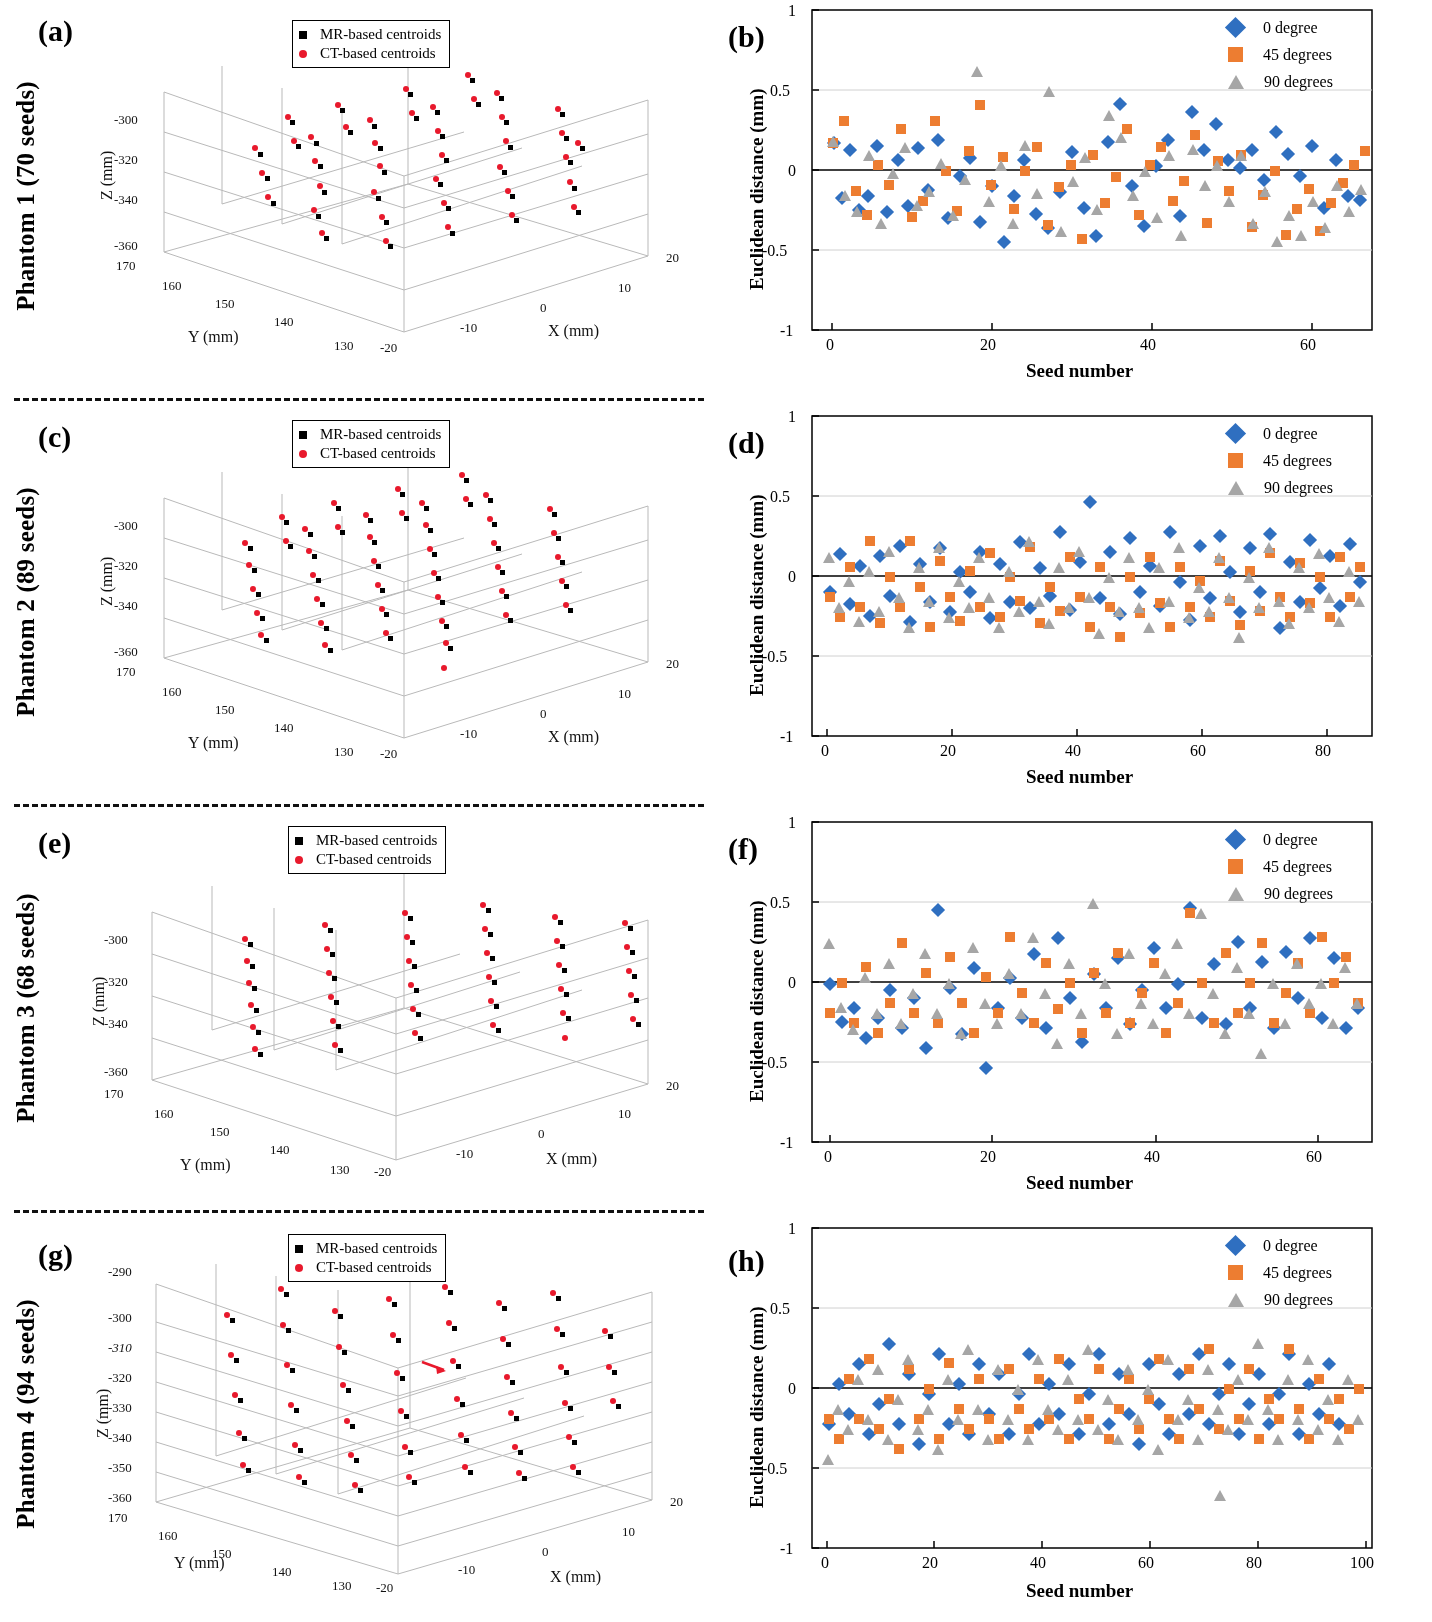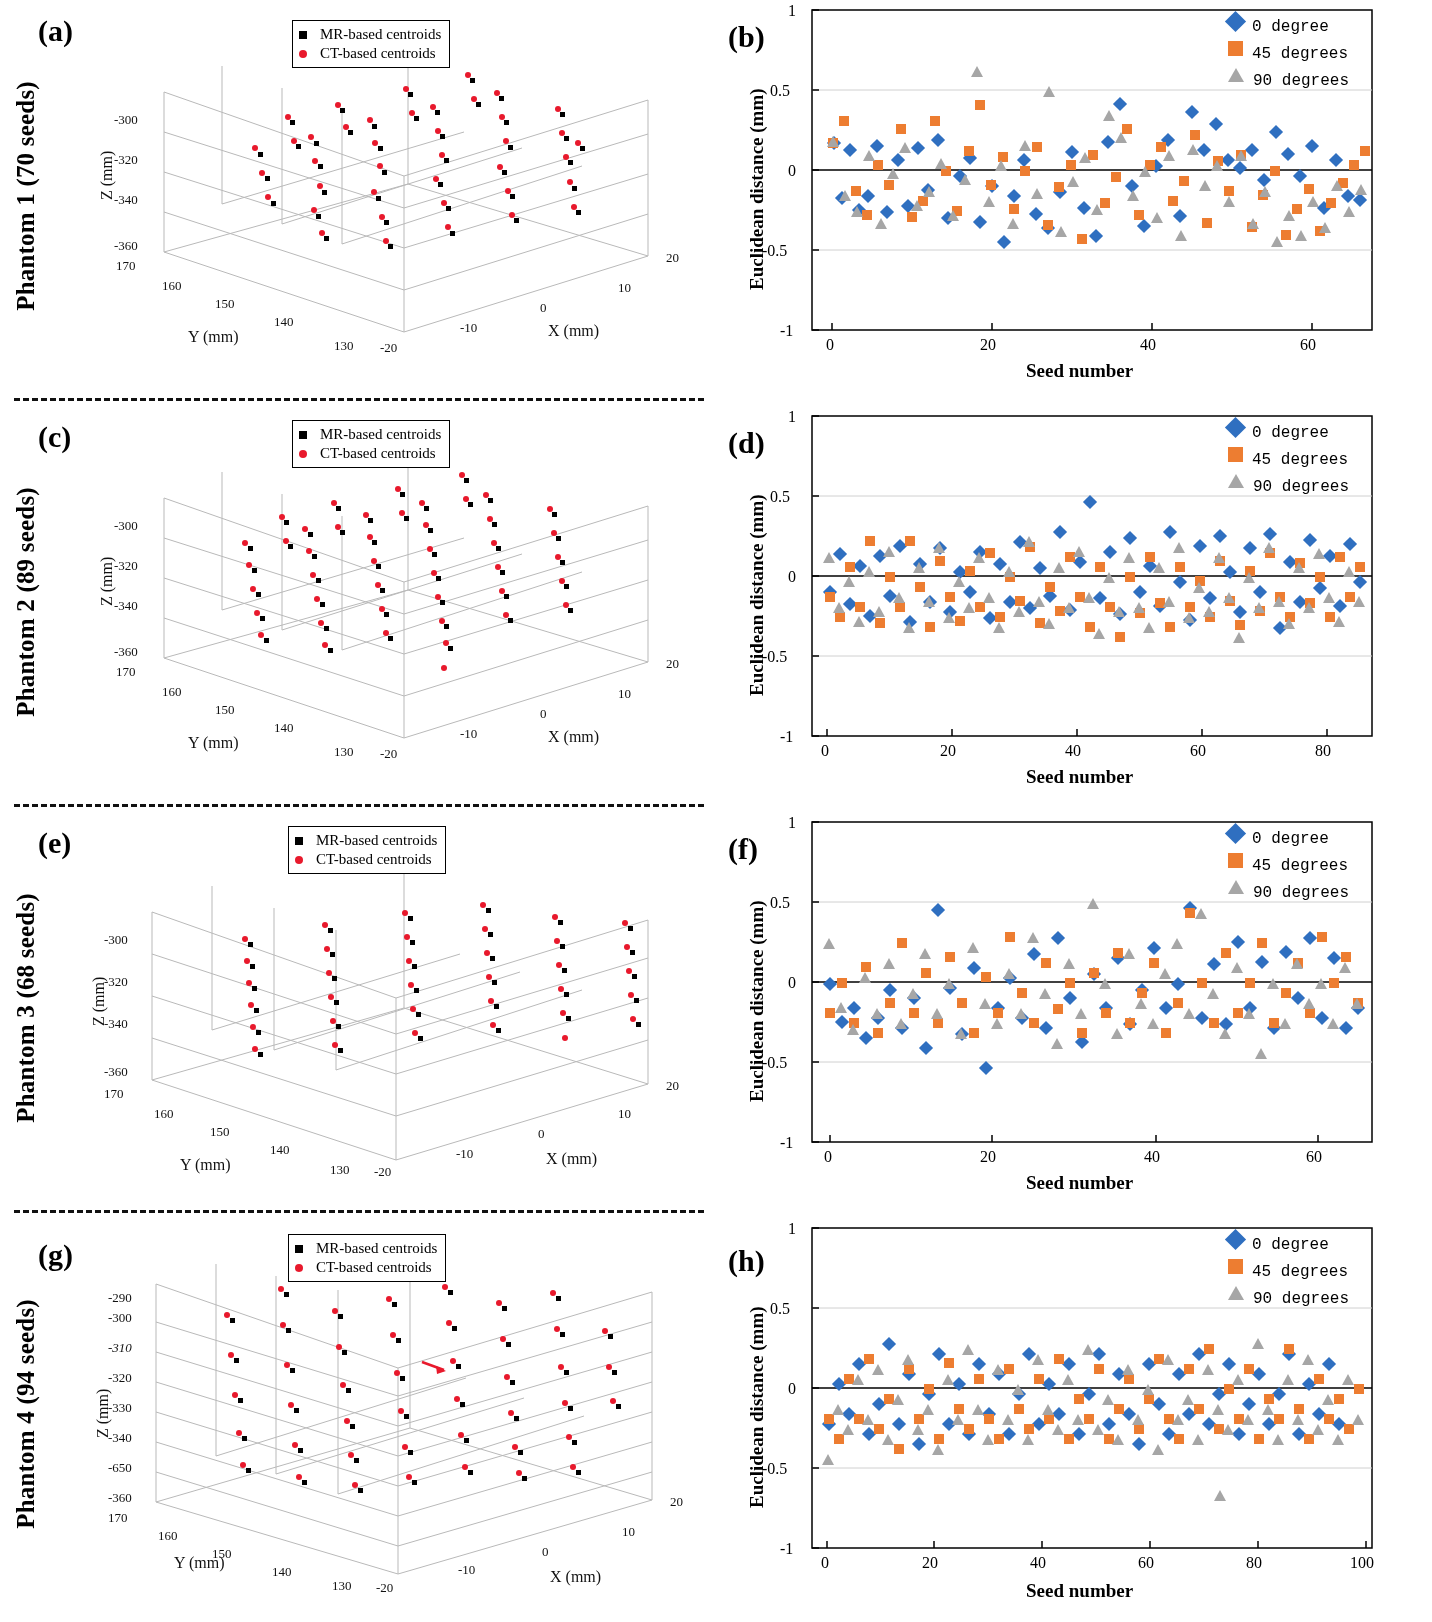--- a/index.html
+++ b/index.html
@@ -41,21 +41,21 @@
 
   .ax3d{position:absolute;font-size:13px;color:#111;white-space:nowrap;}
   .axtitle{position:absolute;font-size:16px;color:#111;white-space:nowrap;}
   .axtitle.rot{transform:rotate(-90deg);transform-origin:left top;}
 
   
   .p2d{position:absolute;left:712px;top:0;width:720px;height:392px;}
   .p2d svg{position:absolute;left:0;top:0;}
 
   .legend2d{position:absolute;font-size:16px;line-height:27px;}
-  .legend2d .lrow{display:flex;align-items:flex-start;gap:9px;white-space:nowrap;font-family:Liberation Mono, monospace;}
+  .legend2d .lrow{display:flex;align-items:center;gap:20px;white-space:nowrap;}
   .mk{width:15px;height:15px;display:inline-block;}
   .mk.dia{background:#2f6fc0;transform:rotate(45deg);}
   .mk.sq{background:#ed7d31;}
   .mk.tri{width:0;height:0;background:none;border-left:8px solid transparent;border-right:8px solid transparent;border-bottom:14px solid #a6a6a6;}
 
   .ylab2d{position:absolute;font-size:19px;font-weight:bold;white-space:nowrap;
           transform:rotate(-90deg);transform-origin:left top;}
   .xlab2d{position:absolute;font-size:19px;font-weight:bold;white-space:nowrap;}
   .tick2d{position:absolute;font-size:16px;white-space:nowrap;}
 </style>
@@ -1491,27 +1491,27 @@
         <div class="lrow">
           <span class="sq"></span>
           <span>MR-based centroids</span>
         </div>
         <div class="lrow">
           <span class="ci"></span>
           <span>CT-based centroids</span>
         </div>
       </div>
 
-      <div class="ax3d" style="left:56px;top:72px;">-290</div>
+      <div class="ax3d" style="left:56px;top:46px;">-290</div>
       <div class="ax3d" style="left:56px;top:92px;">-300</div>
       <div class="ax3d" style="left:56px;top:122px;font-style:italic;">-310</div>
       <div class="ax3d" style="left:56px;top:152px;">-320</div>
       <div class="ax3d" style="left:56px;top:182px;">-330</div>
       <div class="ax3d" style="left:56px;top:212px;">-340</div>
-      <div class="ax3d" style="left:56px;top:242px;">-650</div>
+      <div class="ax3d" style="left:56px;top:242px;">-350</div>
       <div class="ax3d" style="left:56px;top:272px;">-360</div>
       <div class="axtitle rot" style="left:42px;top:220px;">Z (mm)</div>
 
       <div class="ax3d" style="left:56px;top:292px;">170</div>
       <div class="ax3d" style="left:106px;top:310px;">160</div>
       <div class="ax3d" style="left:160px;top:328px;">150</div>
       <div class="ax3d" style="left:220px;top:346px;">140</div>
       <div class="ax3d" style="left:280px;top:360px;">130</div>
       <div class="axtitle" style="left:122px;top:336px;">Y (mm)</div>
 

